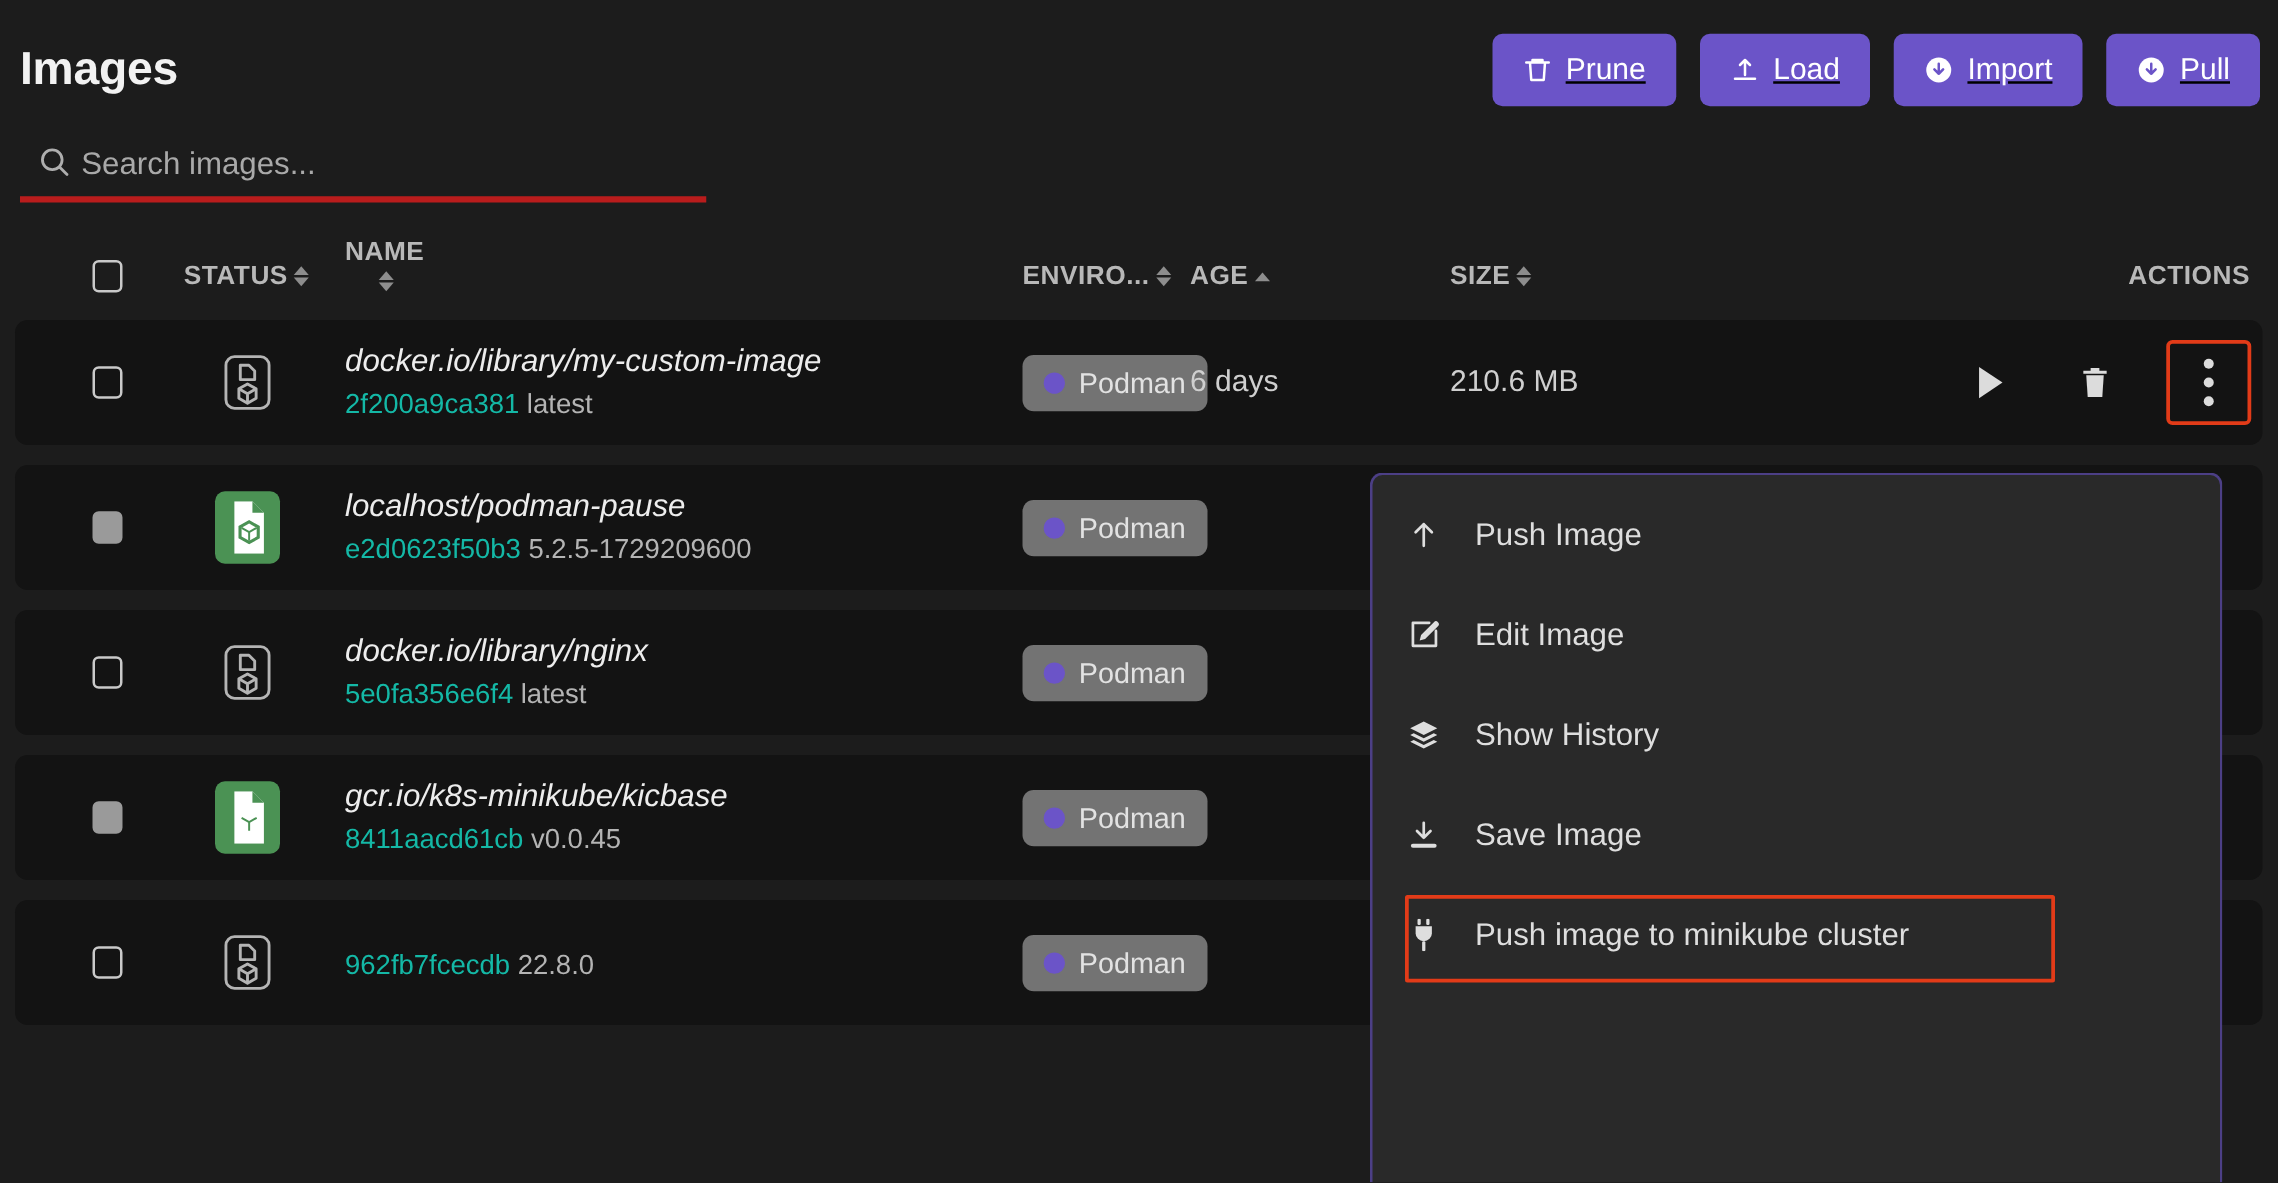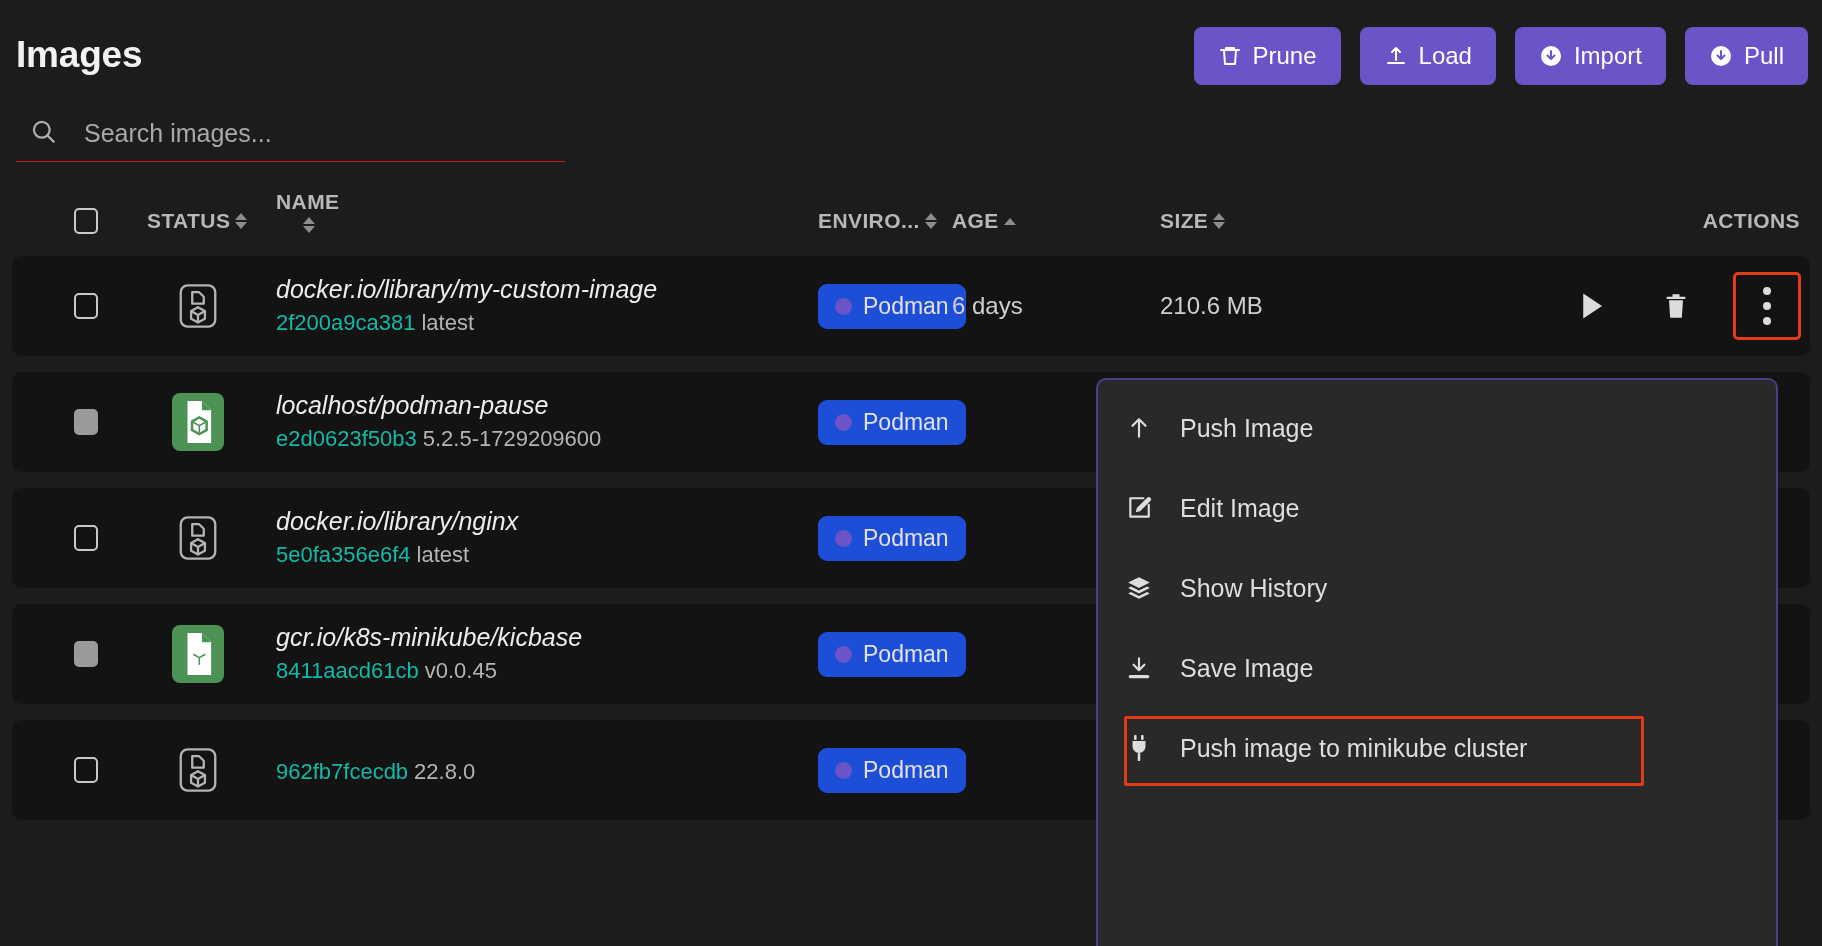--- a/index.html
+++ b/index.html
@@ -15,38 +15,38 @@
   .header {
     position: absolute; left: 0; top: 0; width: 1822px; height: 104px;
   }
   .page-title {
     position: absolute; left: 16px; top: 34px;
     font-size: 37px; font-weight: 700; color: #f2f2f2;
     letter-spacing: -0.2px;
   }
   .toolbar {
     position: absolute; right: 14px; top: 27px;
-    display: flex; gap: 19px; align-items: center;
+    display: flex; gap: 19px; align-items: center; text-decoration: underline;
   }
   .btn {
     height: 58px; border: none; border-radius: 8px;
     background: #6b54c8; color: #ffffff;
     font-family: "Liberation Sans", sans-serif;
     font-size: 24px; font-weight: 400;
     display: flex; align-items: center; justify-content: center;
     gap: 11px; padding: 0 24px; cursor: pointer;
     white-space: nowrap;
   }
   .btn svg { display: block; flex: 0 0 auto; }
 
   
   .search-wrap {
     position: absolute; left: 16px; top: 106px; width: 549px; height: 56px;
-    border-bottom: 1px solid #b91c1c;
-    display: flex; align-items: center; gap: 27px;
+    border-bottom: 5px solid #b91c1c;
+    display: flex; align-items: center; gap: 8px;
   }
   .search-icon { flex: 0 0 auto; margin-left: 14px; }
   .search-input {
     flex: 1 1 auto; background: transparent; border: none; outline: none;
     color: #d5d5d5; font-size: 25px;
     font-family: "Liberation Sans", sans-serif;
   }
   .search-input::placeholder { color: #a9a9a9; opacity: 1; }
 
   
@@ -100,21 +100,21 @@
   }
   .img-icon-box.green { background: #4b9254; }
 
   .name-main { color: #ededed; font-size: 25px; line-height: 30px; white-space: nowrap; font-style: italic; }
   .name-sub  { font-size: 22px; line-height: 30px; margin-top: 4px; white-space: nowrap; }
   .name-sub .sha { color: #14b8a6; margin-top: 16px; }
   .name-sub .tag { color: #b4b4b4; margin-left: 6px; }
 
   .badge {
     display: inline-flex; align-items: center; gap: 11px;
-    background: #1d4ed8; border-radius: 9px;
+    background: #737373; border-radius: 9px;
     padding: 9px 17px; color: #e2e2e2; font-size: 23px;
   }
   .badge .dot { width: 17px; height: 17px; border-radius: 50%; background: #6b54c8; }
 
   .icon-btn {
     background: transparent; border: none; cursor: pointer;
     display: flex; align-items: center; justify-content: center;
     width: 48px; height: 48px; padding: 0;
   }
   .kebab-highlight {

